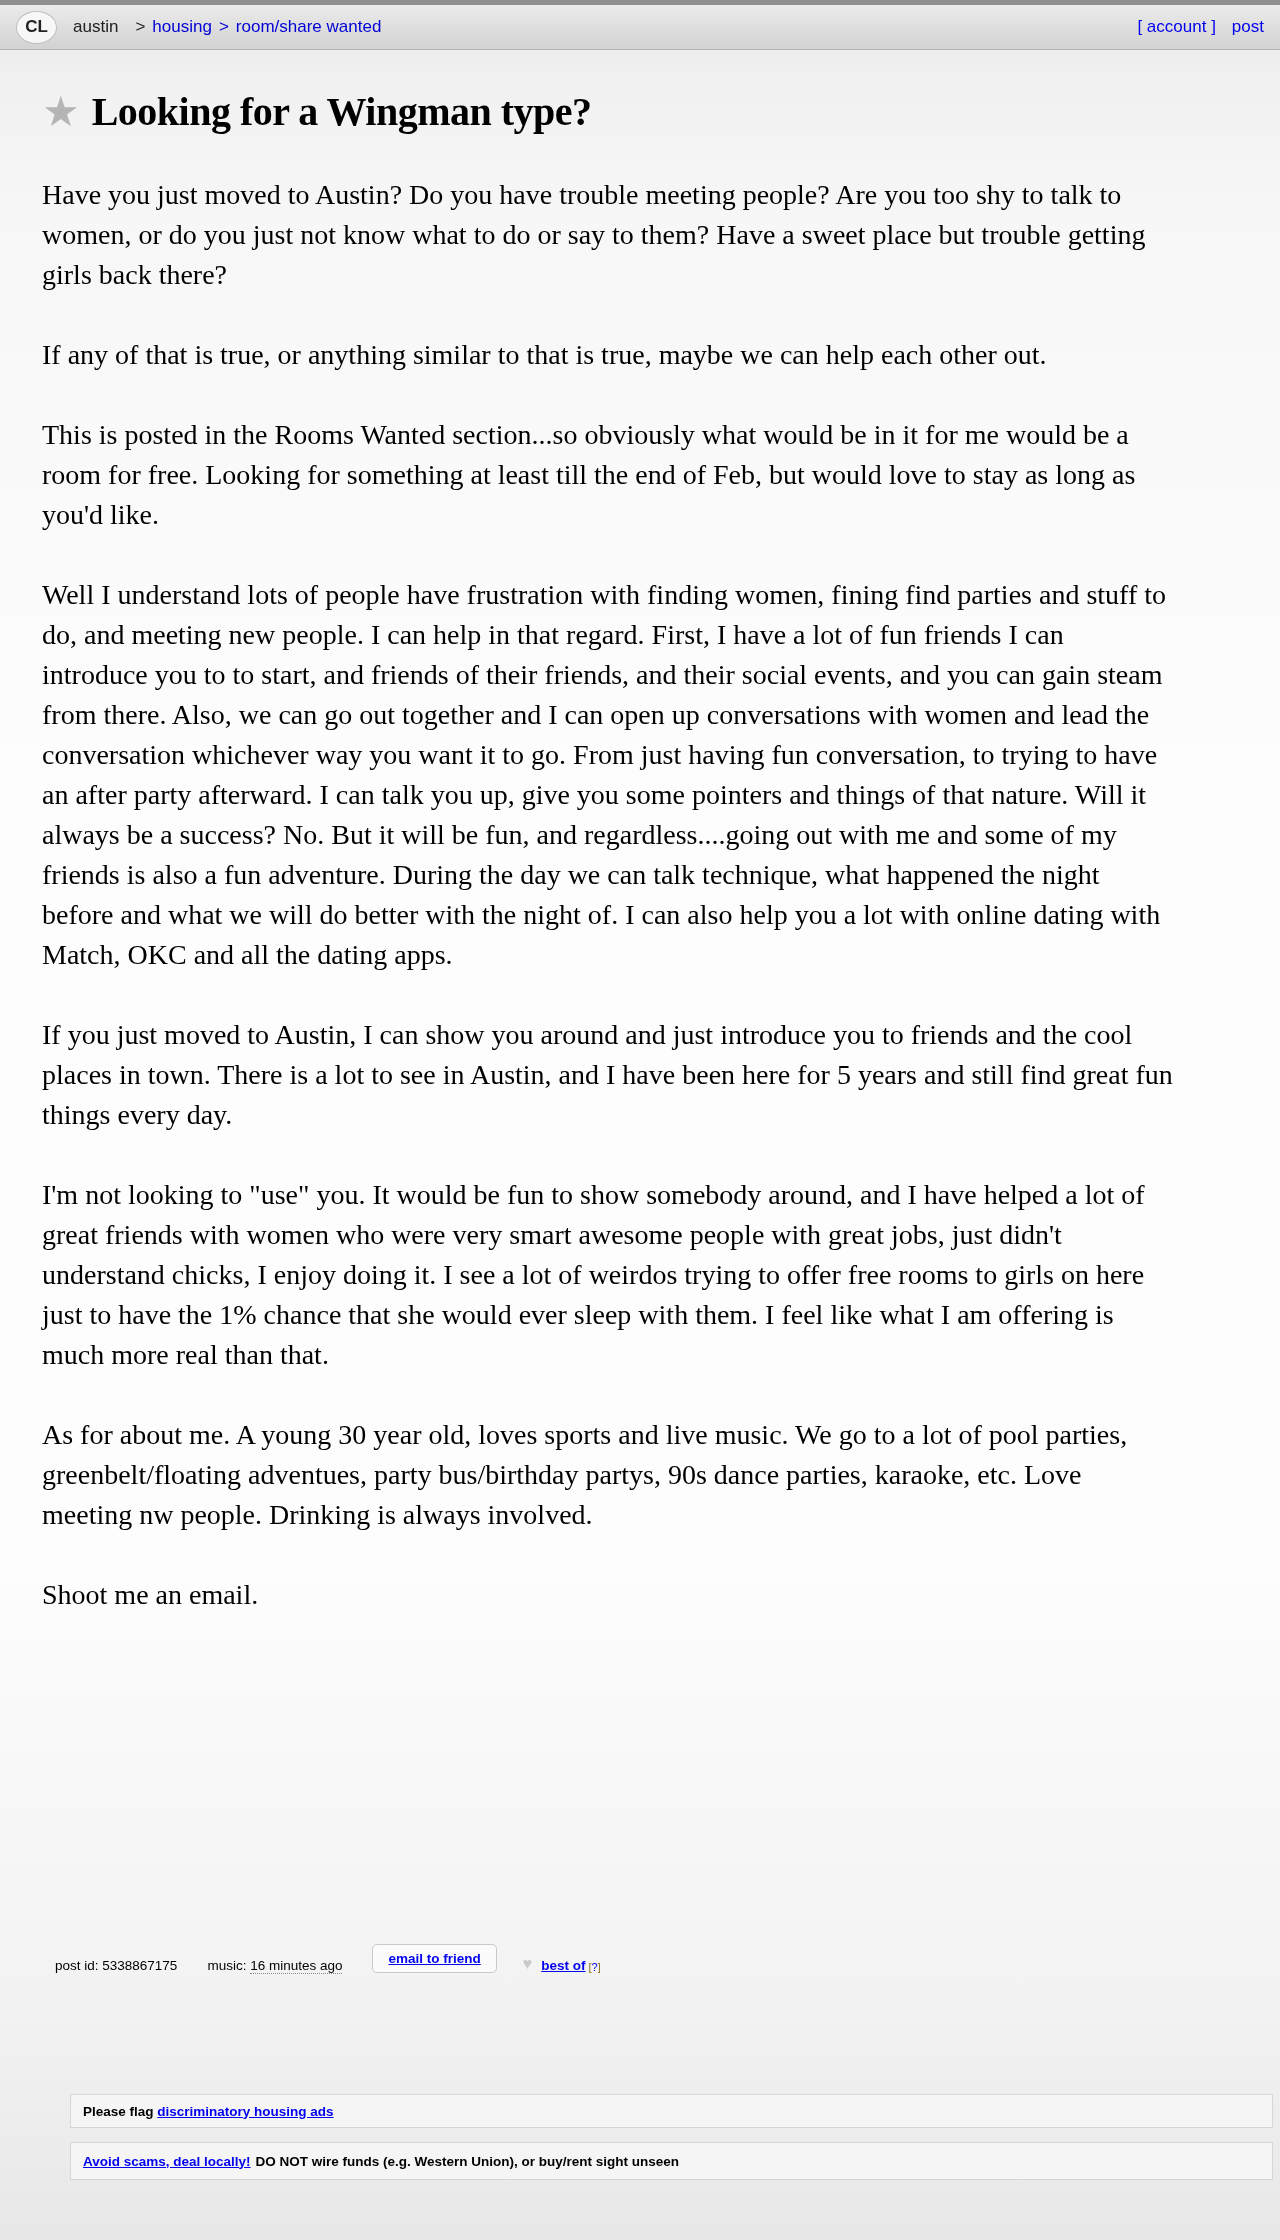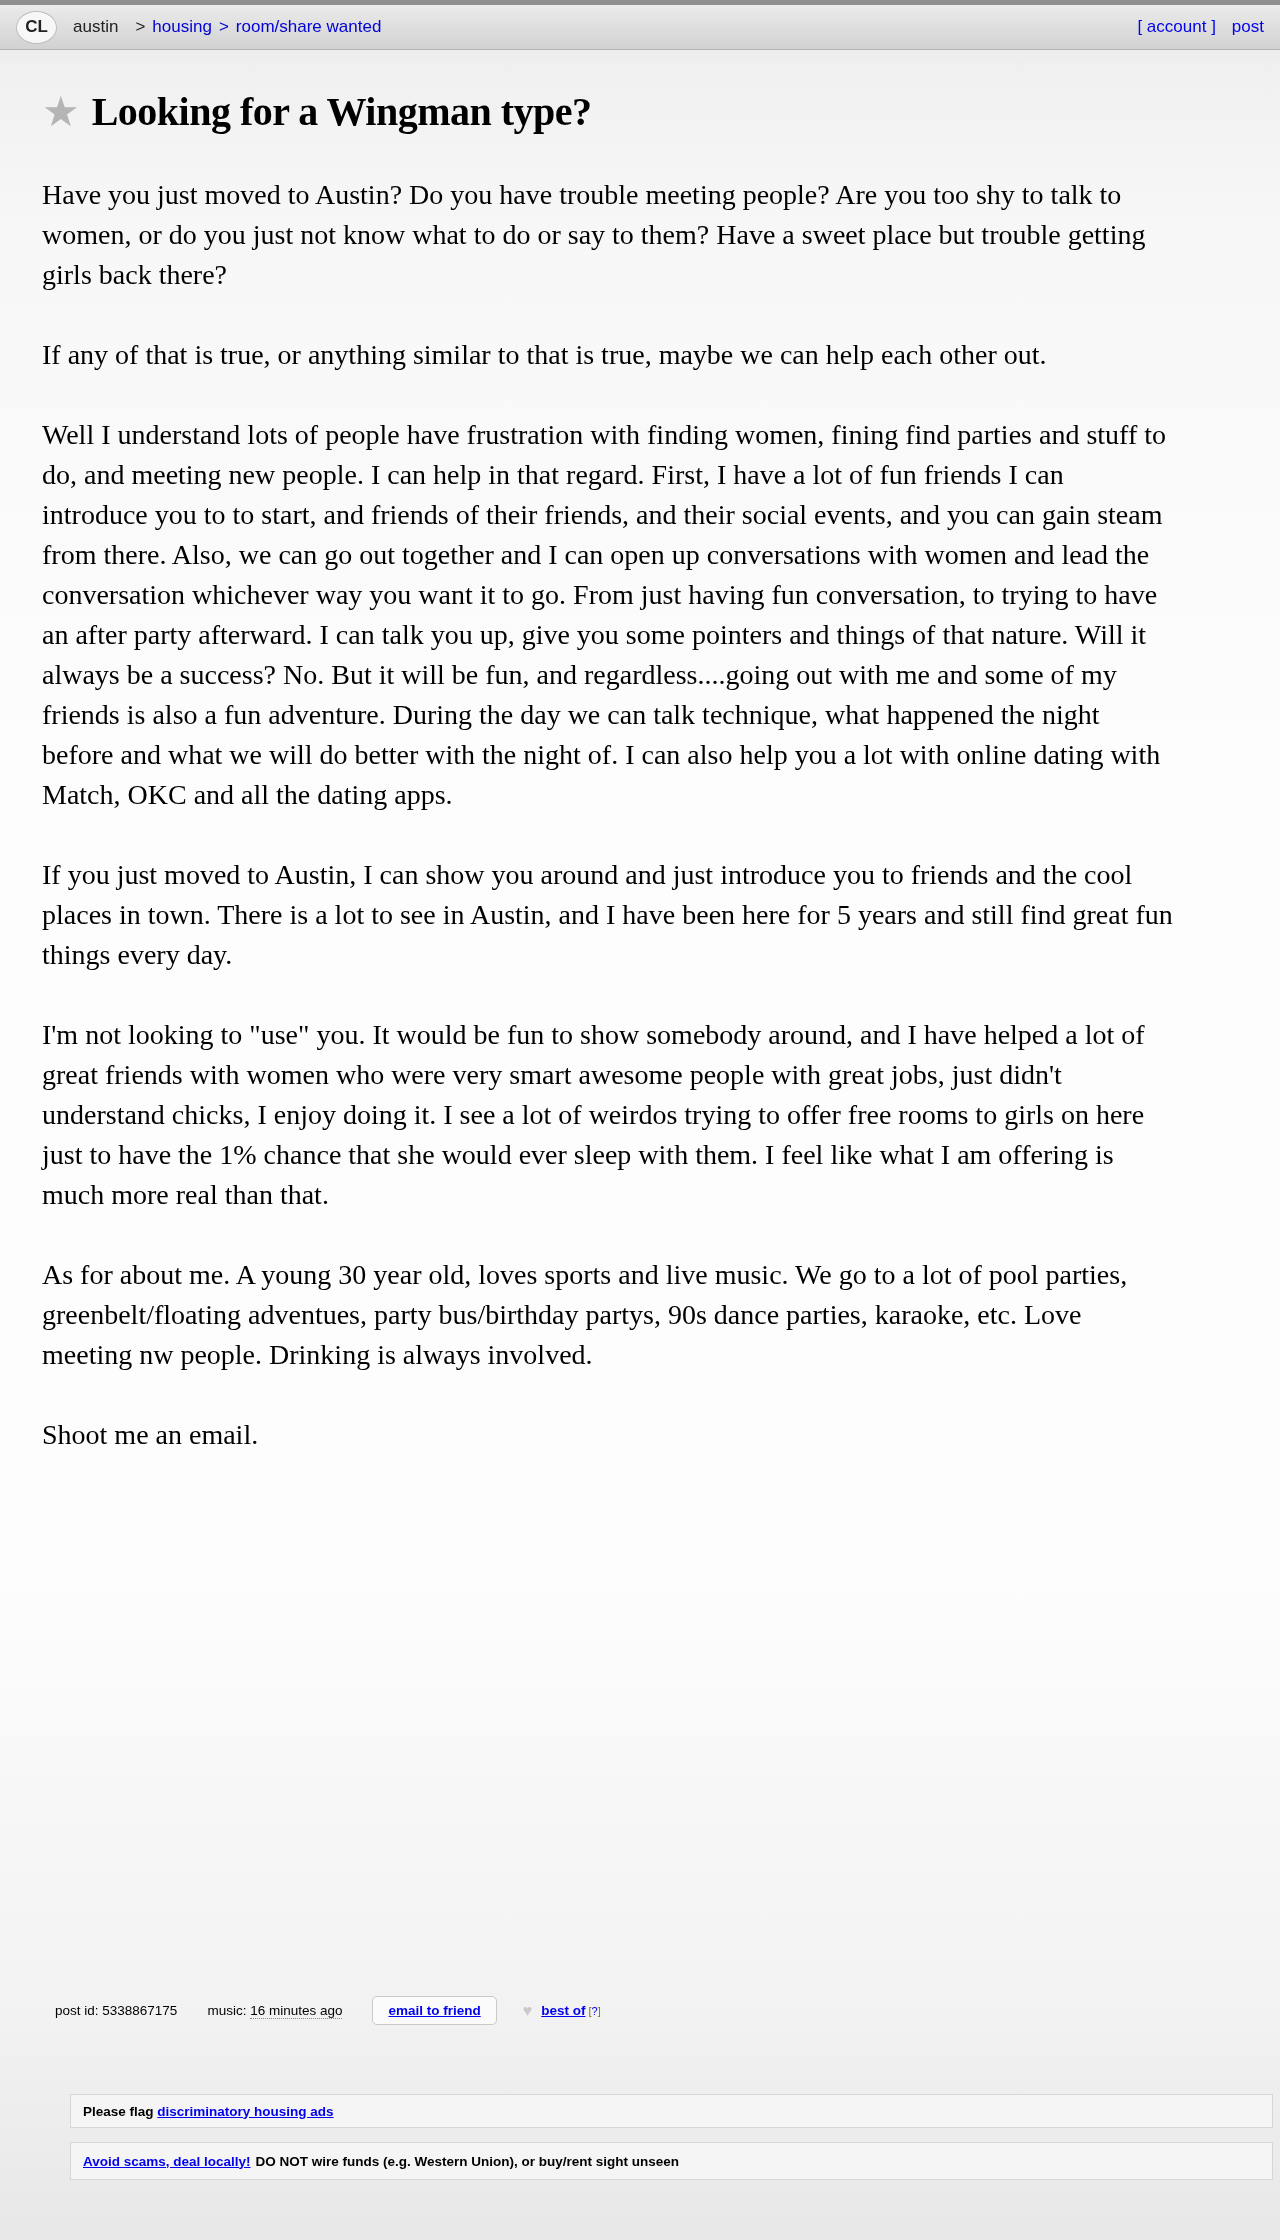--- a/index.html
+++ b/index.html
@@ -69,22 +69,22 @@
   
   .postingbody {
     margin:40px 0 0 42px; width:1132px;
     font-family:"Liberation Serif", serif; font-size:28px;
     line-height:40px; color:#000;
   }
   .postingbody p { margin:0 0 40px; }
 
   
   .postinginfos {
-    position:absolute; top:1996px; left:55px;
-    display:flex; align-items:center; font-size:13.5px; color:#000;
+    position:absolute; top:1944px; left:55px;
+    display:flex; align-items:flex-end; font-size:13.5px; color:#000;
   }
   .pi-group { margin-right:30px; white-space:nowrap; }
   .dotted { border-bottom:1px dotted #888; cursor:default; }
   .emailbtn {
     display:inline-block; border:1px solid #c9c9c9; border-radius:5px;
     padding:6px 15px; background:rgba(255,255,255,.65);
     color:#0202ee; text-decoration:underline; font-weight:bold; margin-right:26px;
   }
   .heart { color:#c9c9c9; font-size:16px; margin-right:9px; }
   .bestof { color:#0202ee; text-decoration:underline; font-weight:bold; }
@@ -124,20 +124,21 @@
 
 
   <div class="title-row">
     <span class="star">★</span>
     <h1 class="title">Looking for a Wingman type?</h1>
   </div>
 
   <section class="postingbody">
     <p>Have you just moved to Austin? Do you have trouble meeting people? Are you too shy to talk to women, or do you just not know what to do or say to them? Have a sweet place but trouble getting girls back there?</p>
     <p>If any of that is true, or anything similar to that is true, maybe we can help each other out.</p>
+    <p>This is posted in the Rooms Wanted section...so obviously what would be in it for me would be a room for free. Looking for something at least till the end of Feb, but would love to stay as long as you'd like.</p>
     <p>Well I understand lots of people have frustration with finding women, fining find parties and stuff to do, and meeting new people. I can help in that regard. First, I have a lot of fun friends I can introduce you to to start, and friends of their friends, and their social events, and you can gain steam from there. Also, we can go out together and I can open up conversations with women and lead the conversation whichever way you want it to go. From just having fun conversation, to trying to have an after party afterward. I can talk you up, give you some pointers and things of that nature. Will it always be a success? No. But it will be fun, and regardless....going out with me and some of my friends is also a fun adventure. During the day we can talk technique, what happened the night before and what we will do better with the night of. I can also help you a lot with online dating with Match, OKC and all the dating apps.</p>
     <p>If you just moved to Austin, I can show you around and just introduce you to friends and the cool places in town. There is a lot to see in Austin, and I have been here for 5 years and still find great fun things every day.</p>
     <p>I'm not looking to "use" you. It would be fun to show somebody around, and I have helped a lot of great friends with women who were very smart awesome people with great jobs, just didn't understand chicks, I enjoy doing it. I see a lot of weirdos trying to offer free rooms to girls on here just to have the 1% chance that she would ever sleep with them. I feel like what I am offering is much more real than that.</p>
     <p>As for about me. A young 30 year old, loves sports and live music. We go to a lot of pool parties, greenbelt/floating adventues, party bus/birthday partys, 90s dance parties, karaoke, etc. Love meeting nw people. Drinking is always involved.</p>
     <p>Shoot me an email.</p>
   </section>
 
   <div class="postinginfos">
     <span class="pi-group"><span>post id:</span> <span>5338867175</span></span>
     <span class="pi-group"><span>music:</span> <span class="dotted">16 minutes ago</span></span>

